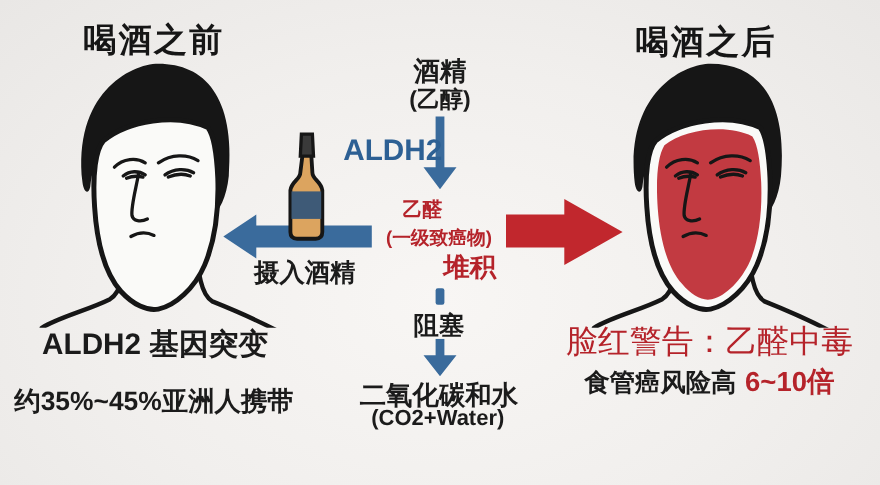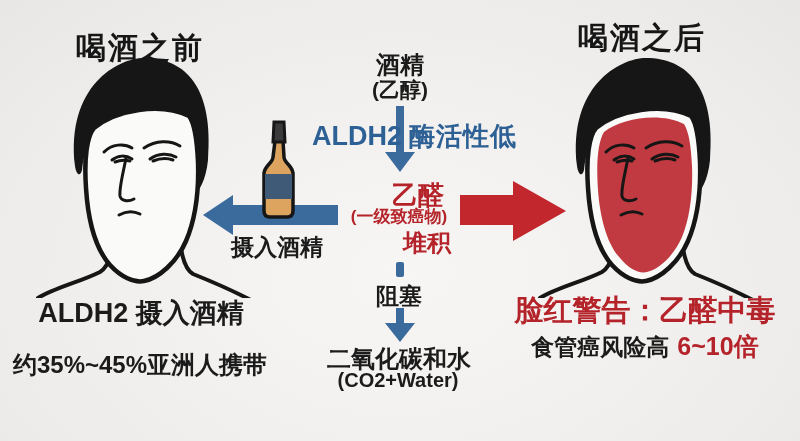--- a/index.html
+++ b/index.html
@@ -23,21 +23,21 @@
   svg{display:block;}
   .risk-line{white-space:nowrap;}
   .risk-label{font-size:23px;font-weight:700;color:#1b1b1b;}
   .risk-value{font-size:25px;font-weight:900;color:#b5232a;margin-left:8px;}
 </style>
 </head>
 <body>
 
 <div class="stage">
 
-  <div class="abs cx title" style="left:140px;top:28px;">喝酒之前</div>
+  <div class="abs cx title" style="left:140px;top:16px;">喝酒之前</div>
   <div class="abs cx title" style="left:642px;top:18px;">喝酒之后</div>
 
   <svg class="abs" style="left:30px;top:48px;" width="240" height="250" viewBox="0 0 240 250">
     <path d="M45,118 C36,38 88,10 114,10 C156,10 184,40 178,112 C176,132 169,144 163,148 C168,100 160,78 112,76 C72,74 56,86 52,122 C50,130 46,126 45,118 Z" fill="#161616"></path>
     <path d="M86,170 C84,200 80,218 70,224 C50,234 24,240 8,250" fill="none" stroke="#161616" stroke-width="4" stroke-linecap="round"></path>
     <path d="M148,170 C150,202 153,220 163,226 C188,236 214,248 232,258" fill="none" stroke="#161616" stroke-width="4" stroke-linecap="round"></path>
     <path d="M64,80 C57,88 54,110 56,140 C58,172 65,200 80,217 C91,229 104,235 114,233 C129,230 147,214 156,193 C165,172 169,144 168,114 C167,92 165,76 159,68 C130,54 86,62 64,80 Z" fill="#fafaf8" stroke="#161616" stroke-width="4.5"></path>
     <g fill="none" stroke="#161616" stroke-width="3" stroke-linecap="round">
       <path d="M74,104 C82,96 94,95 102,100"></path>
       <path d="M114,100 C126,92 140,92 150,98"></path>
@@ -85,38 +85,37 @@
   </svg>
 
   <div class="abs cx black-t flow-main" style="left:400px;top:49px;font-size:24px;">酒精</div>
   <div class="abs cx black-t flow-main" style="left:400px;top:76px;font-size:21px;">(乙醇)</div>
 
   <svg class="abs" style="left:381px;top:104px;" width="38" height="70" viewBox="0 0 38 70">
     <polygon points="15,2 23,2 23,48 34,48 19,68 4,48 15,48" fill="#3a6b9c"></polygon>
   </svg>
 
   <div class="abs blue-t flow-main" style="left:312px;top:121px;width:78px;text-align:left;font-size:27px;">ALDH2</div>
-  <div class="abs blue-t flow-main" style="left:409px;top:119px;font-size:26px;letter-spacing:1px;white-space:nowrap;">酶活性低</div>
 
-  <div class="abs cx red-t flow-main" style="left:418px;top:178px;font-size:26px;">乙醛</div>
+  <div class="abs cx red-t flow-main" style="left:384px;top:178px;font-size:18px;">乙醛</div>
   <div class="abs cx red-t flow-main" style="left:399px;top:205px;font-size:17px;">(一级致癌物)</div>
   <div class="abs cx red-t flow-main" style="left:399px;top:227px;font-size:24px;margin-left:28px;">堆积</div>
 
   <div class="abs dash" style="left:396px;top:262px;width:8px;height:15px;"></div>
 
   <div class="abs cx black-t flow-main" style="left:399px;top:281px;font-size:23px;">阻塞</div>
 
   <svg class="abs" style="left:381px;top:308px;" width="38" height="36" viewBox="0 0 38 36">
     <polygon points="15,0 23,0 23,15 34,15 19,34 4,15 15,15" fill="#3a6b9c"></polygon>
   </svg>
 
   <div class="abs cx black-t flow-main" style="left:399px;top:343px;font-size:24px;">二氧化碳和水</div>
   <div class="abs cx black-t flow-main" style="left:398px;top:369px;font-size:20px;">(CO2+Water)</div>
 
-  <div class="abs cx black-t" style="left:141px;top:295px;font-size:27px;font-weight:900;">ALDH2 摄入酒精</div>
+  <div class="abs cx black-t" style="left:141px;top:295px;font-size:27px;font-weight:900;">ALDH2 基因突变</div>
   <div class="abs cx black-t" style="left:140px;top:329px;font-size:24px;font-weight:900;margin-top:20px;">约35%~45%亚洲人携带</div>
 
-  <div class="abs cx red-t" style="left:645px;top:291px;font-size:29px;font-weight:700;">脸红警告：乙醛中毒</div>
+  <div class="abs cx red-t" style="left:645px;top:291px;font-size:29px;font-weight:400;">脸红警告：乙醛中毒</div>
   <div class="abs cx risk-line" style="left:645px;top:330px;">
     <span class="risk-label">食管癌风险高</span><span class="risk-value">6~10倍</span>
   </div>
 
 </div>
 
 </body></html>

